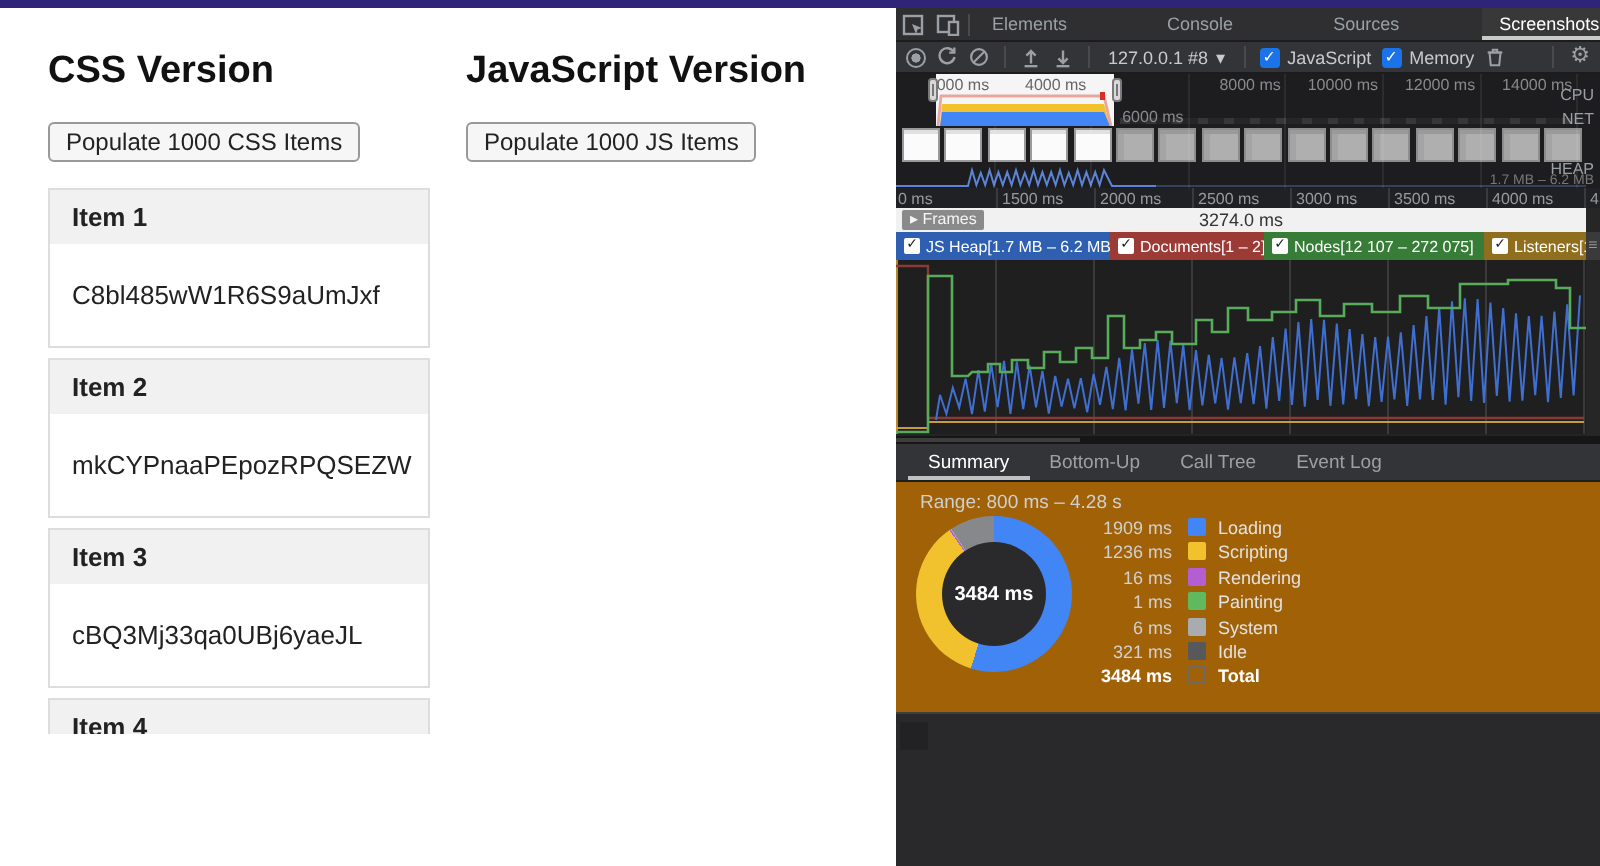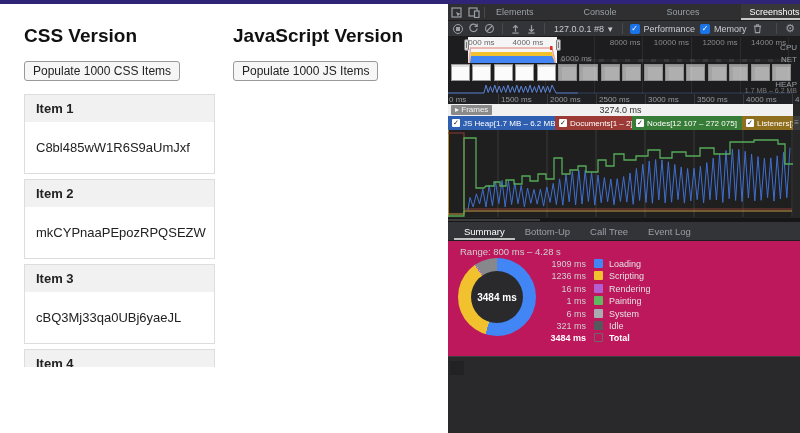--- a/index.html
+++ b/index.html
@@ -84,21 +84,21 @@
   .mem-chart { position: absolute; left: 0; top: 130px; width: 345px; height: 87px; background: #1f1f1f; }
   .hscroll { position: absolute; left: 0; top: 218px; width: 352px; height: 4px; background: #161616; }
   .hscroll .thumbbar { position: absolute; left: 0; top: 1px; width: 92px; height: 2px; background: #3d3d3d; }
 
   
   .bottom-tabs { position: absolute; left: 0; top: 222px; width: 352px; height: 19px; background: #333438; display: flex; align-items: stretch; border-bottom: 1px solid #1e1e1e; padding-left: 6px; }
   .b-tab { display: flex; align-items: center; padding: 0 10px; font-size: 9.5px; color: #9aa0a6; white-space: nowrap; cursor: pointer; }
   .b-tab.active { color: #fff; box-shadow: inset 0 -2px 0 #c0c0c0; }
 
   
-  .summary { position: absolute; left: 0; top: 241px; width: 352px; height: 115px; background: #be185d; }
+  .summary { position: absolute; left: 0; top: 241px; width: 352px; height: 115px; background: #a16207; }
   .range-line { position: absolute; left: 12px; top: 5px; font-size: 9.5px; color: #cfcfcf; white-space: nowrap; }
   .donut { position: absolute; left: 10px; top: 17px; width: 78px; height: 78px; border-radius: 50%; }
   .donut:after { content: ""; position: absolute; inset: 13px; border-radius: 50%; background: #2a2a2d; }
   .donut-label { position: absolute; left: 10px; top: 17px; width: 78px; height: 78px; display: flex; align-items: center; justify-content: center; color: #fff; font-size: 10px; font-weight: bold; z-index: 2; }
   .sum-rows { position: absolute; left: 84px; top: 18px; }
   .sum-row { display: flex; height: 12.4px; font-size: 9px; }
   .sum-val { width: 54px; text-align: right; color: #d0d0d0; white-space: nowrap; }
   .sum-swatch { width: 9px; height: 9px; margin: 0 6px 0 8px; border-radius: 1px; flex: none; cursor: pointer; }
   .sum-swatch.outline { border: 1px solid #6a6a6a; background: transparent; }
   .sum-lab { color: #e2e2e2; white-space: nowrap; }
@@ -203,21 +203,21 @@
           <path d="M2.5 11h7" stroke="#9aa0a6" stroke-width="1.3"></path>
         </svg>
       <span class="dt-sep"></span>
       <span class="target-sel">
         <span>127.0.0.1 #8</span>
         <span>▾</span>
       </span>
       <span class="dt-sep"></span>
       <label class="cbx">
         <span class="box">✓</span>
-        <span>Performance</span>
+        <span>JavaScript</span>
       </label>
       <label class="cbx">
         <span class="box">✓</span>
         <span>Memory</span>
       </label>
       <svg class="tb-svg" width="11" height="11" viewBox="0 0 12 12">
           <path d="M3 3.5h6l-.7 7H3.7z" fill="none" stroke="#9aa0a6" stroke-width="1.1"></path>
           <path d="M2 3.5h8M4.8 3.5V2h2.4v1.5" fill="none" stroke="#9aa0a6" stroke-width="1.1"></path>
         </svg>
       <span class="tb-right">

